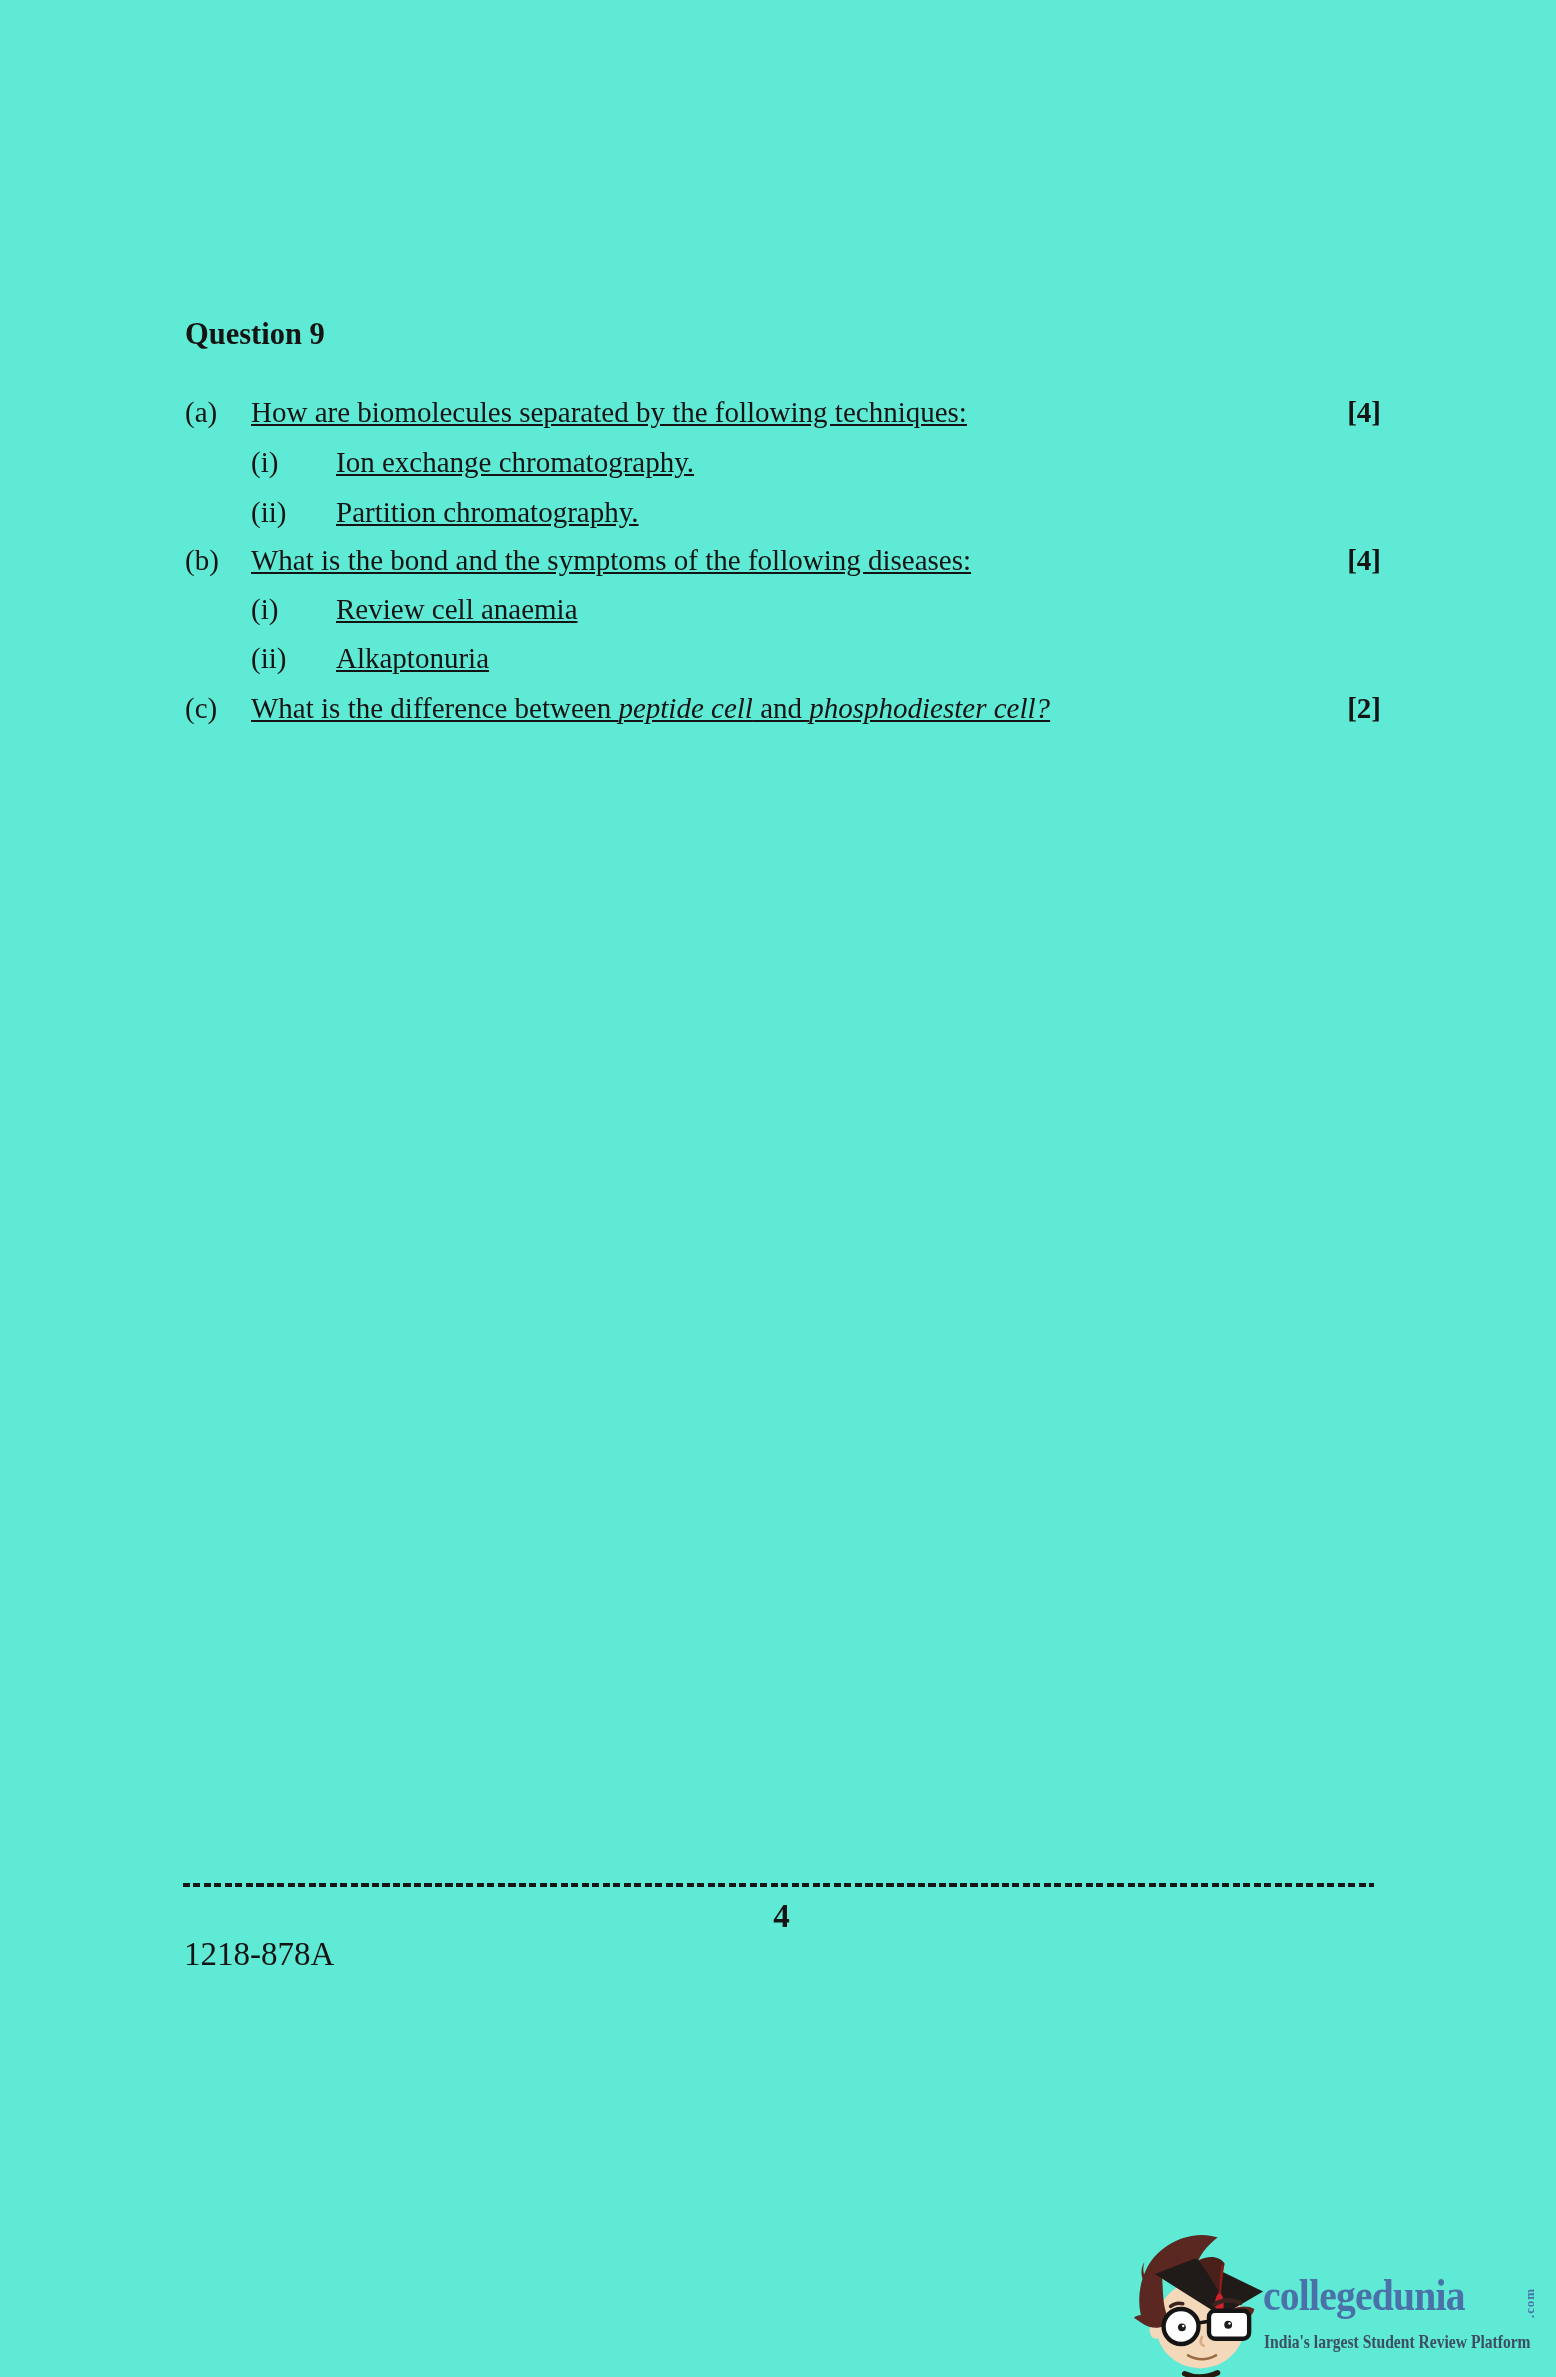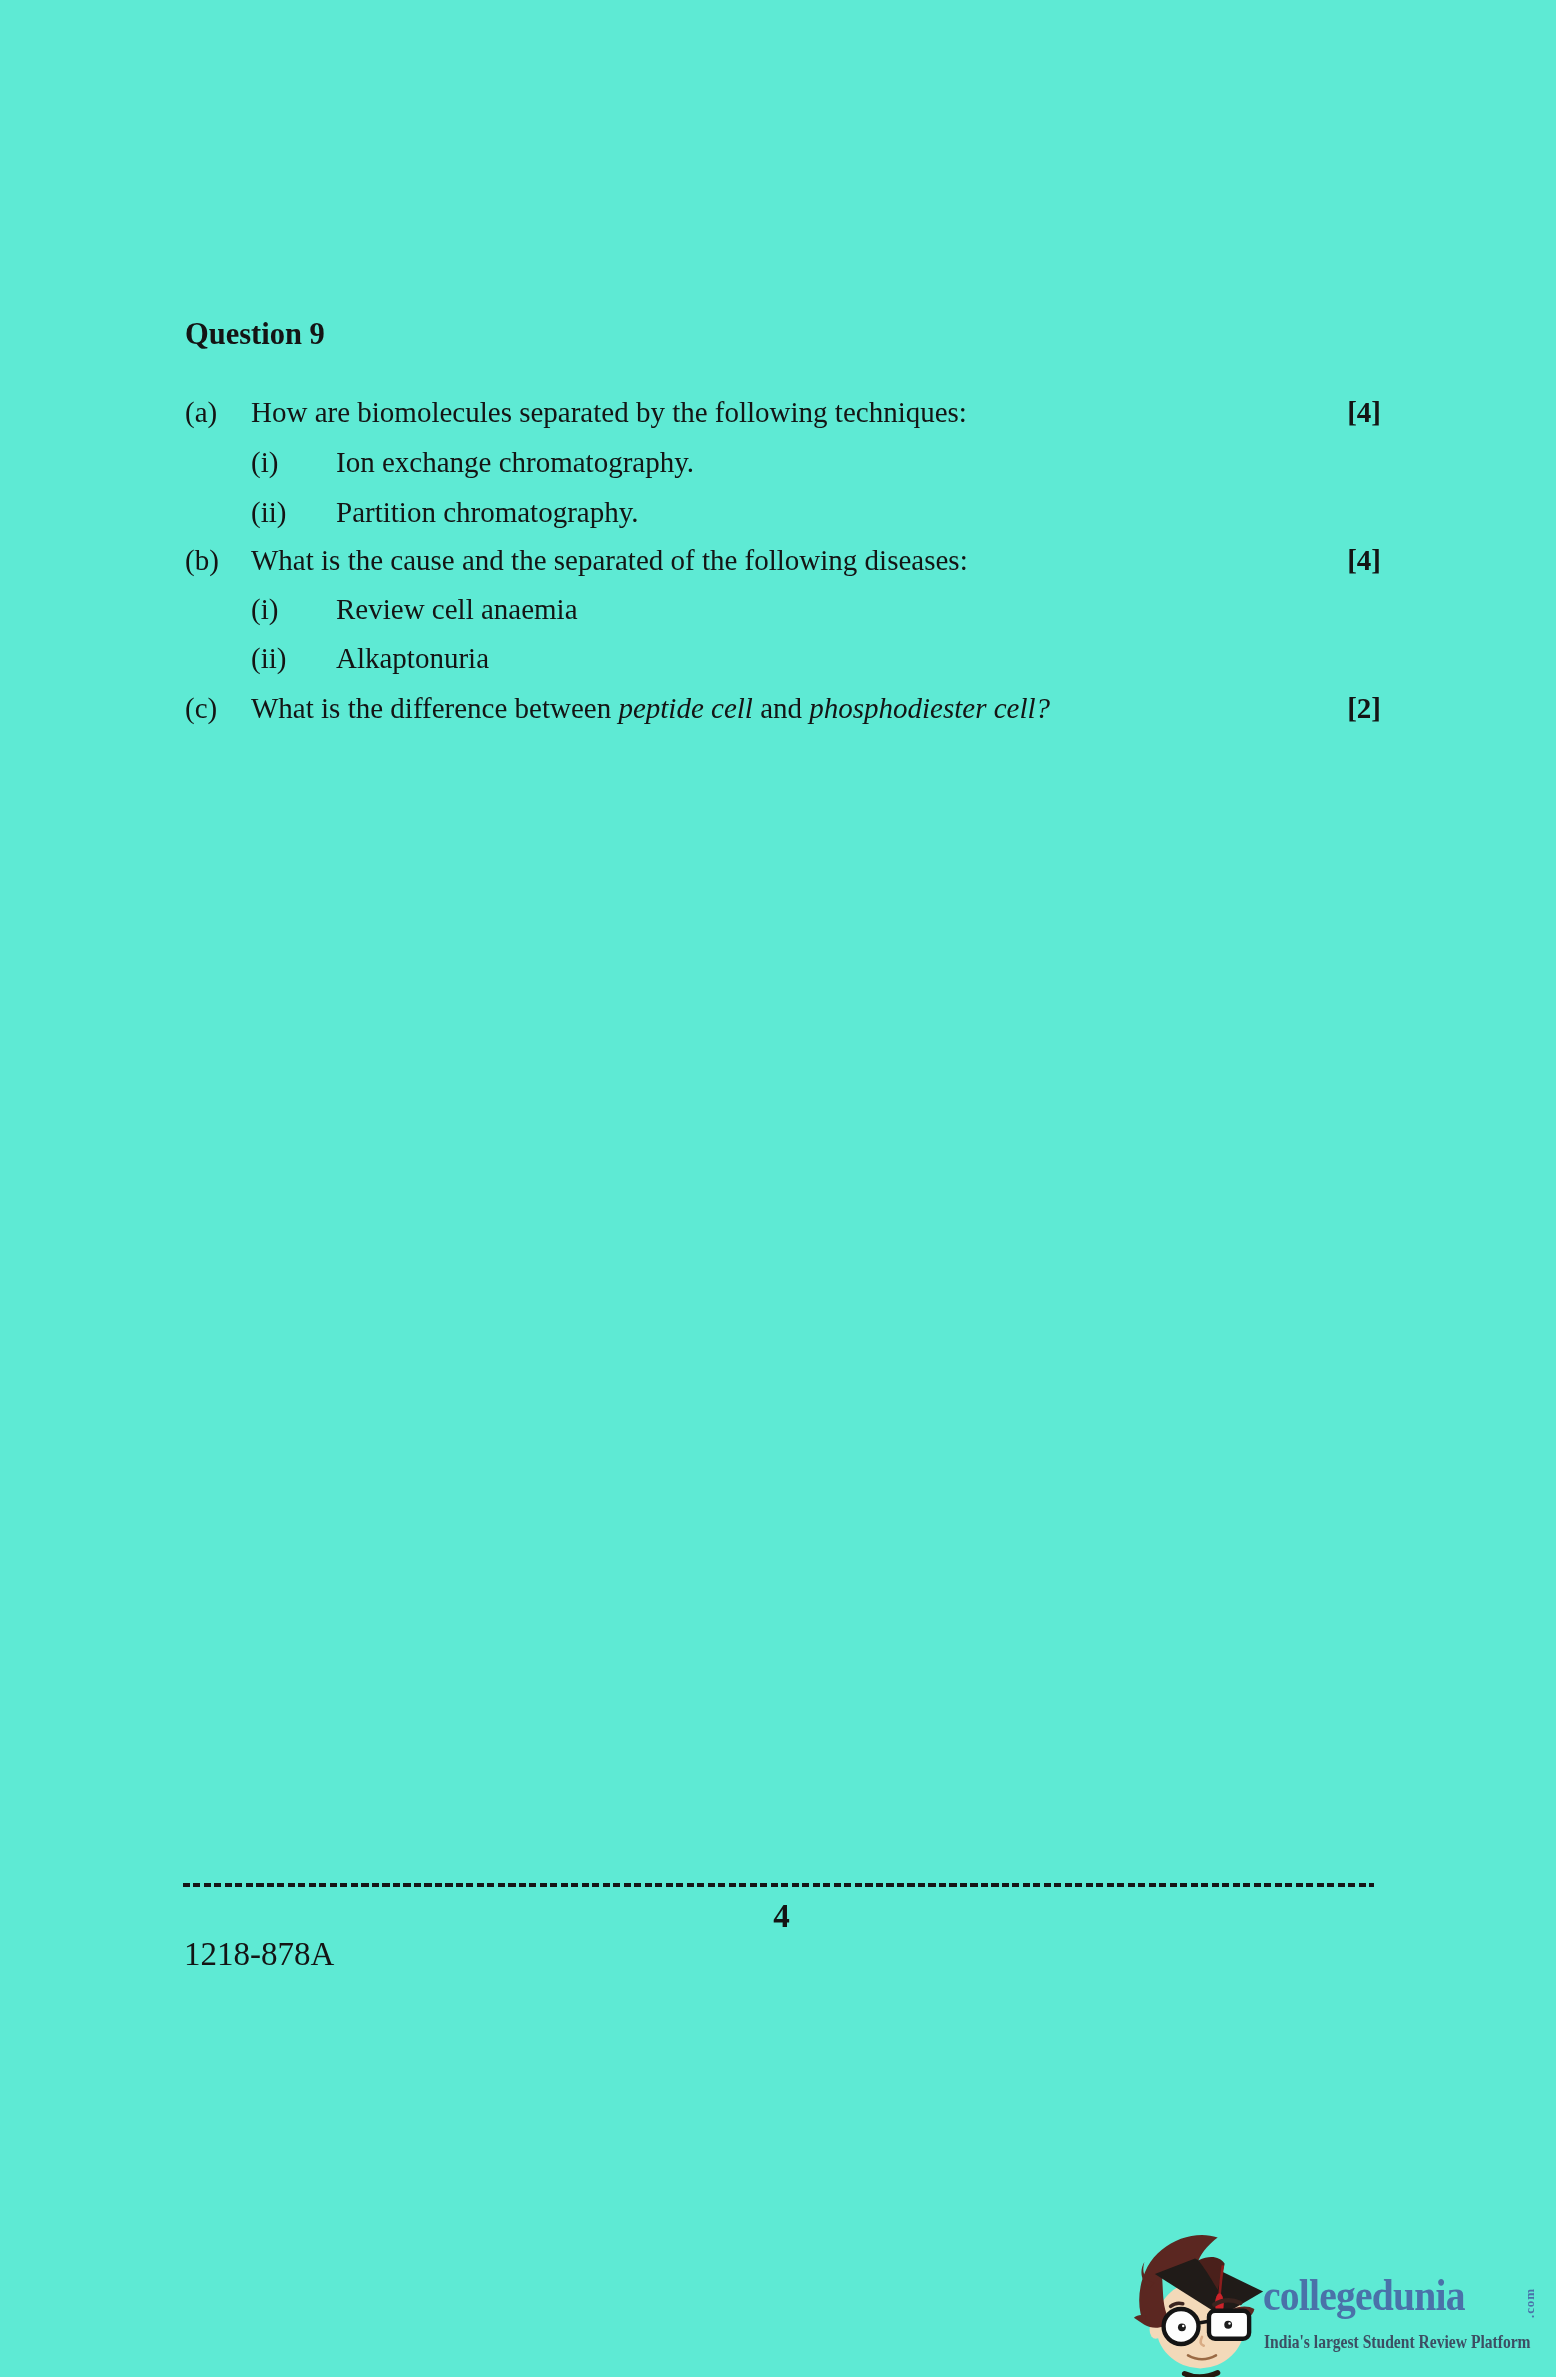--- a/index.html
+++ b/index.html
@@ -35,20 +35,21 @@
   .qrow.sub{
     left:251px;
     width:1129px;
   }
   .qrow.sub .qlabel{
     flex:0 0 85px;
   }
   .qrow .qtext{
     flex:1 1 auto;
     white-space:nowrap;
+    text-decoration:underline;
   }
   .qrow .qmarks{
     flex:0 0 auto;
     margin-left:auto;
     font-weight:bold;
     text-align:right;
   }
   .qtext i{font-style:italic;}
   .dashed-rule{
     position:absolute;
@@ -134,21 +135,21 @@
     <span class="qlabel">(i)</span>
     <span class="qtext">Ion exchange chromatography.</span>
   </div>
   <div class="qrow sub" style="top:494px">
     <span class="qlabel">(ii)</span>
     <span class="qtext">Partition chromatography.</span>
   </div>
 
   <div class="qrow" style="top:542px">
     <span class="qlabel">(b)</span>
-    <span class="qtext">What is the cause and the separated of the following diseases:</span>
+    <span class="qtext">What is the bond and the symptoms of the following diseases:</span>
     <span class="qmarks">[4]</span>
   </div>
   <div class="qrow sub" style="top:591px">
     <span class="qlabel">(i)</span>
     <span class="qtext">Review cell anaemia</span>
   </div>
   <div class="qrow sub" style="top:640px">
     <span class="qlabel">(ii)</span>
     <span class="qtext">Alkaptonuria</span>
   </div>

